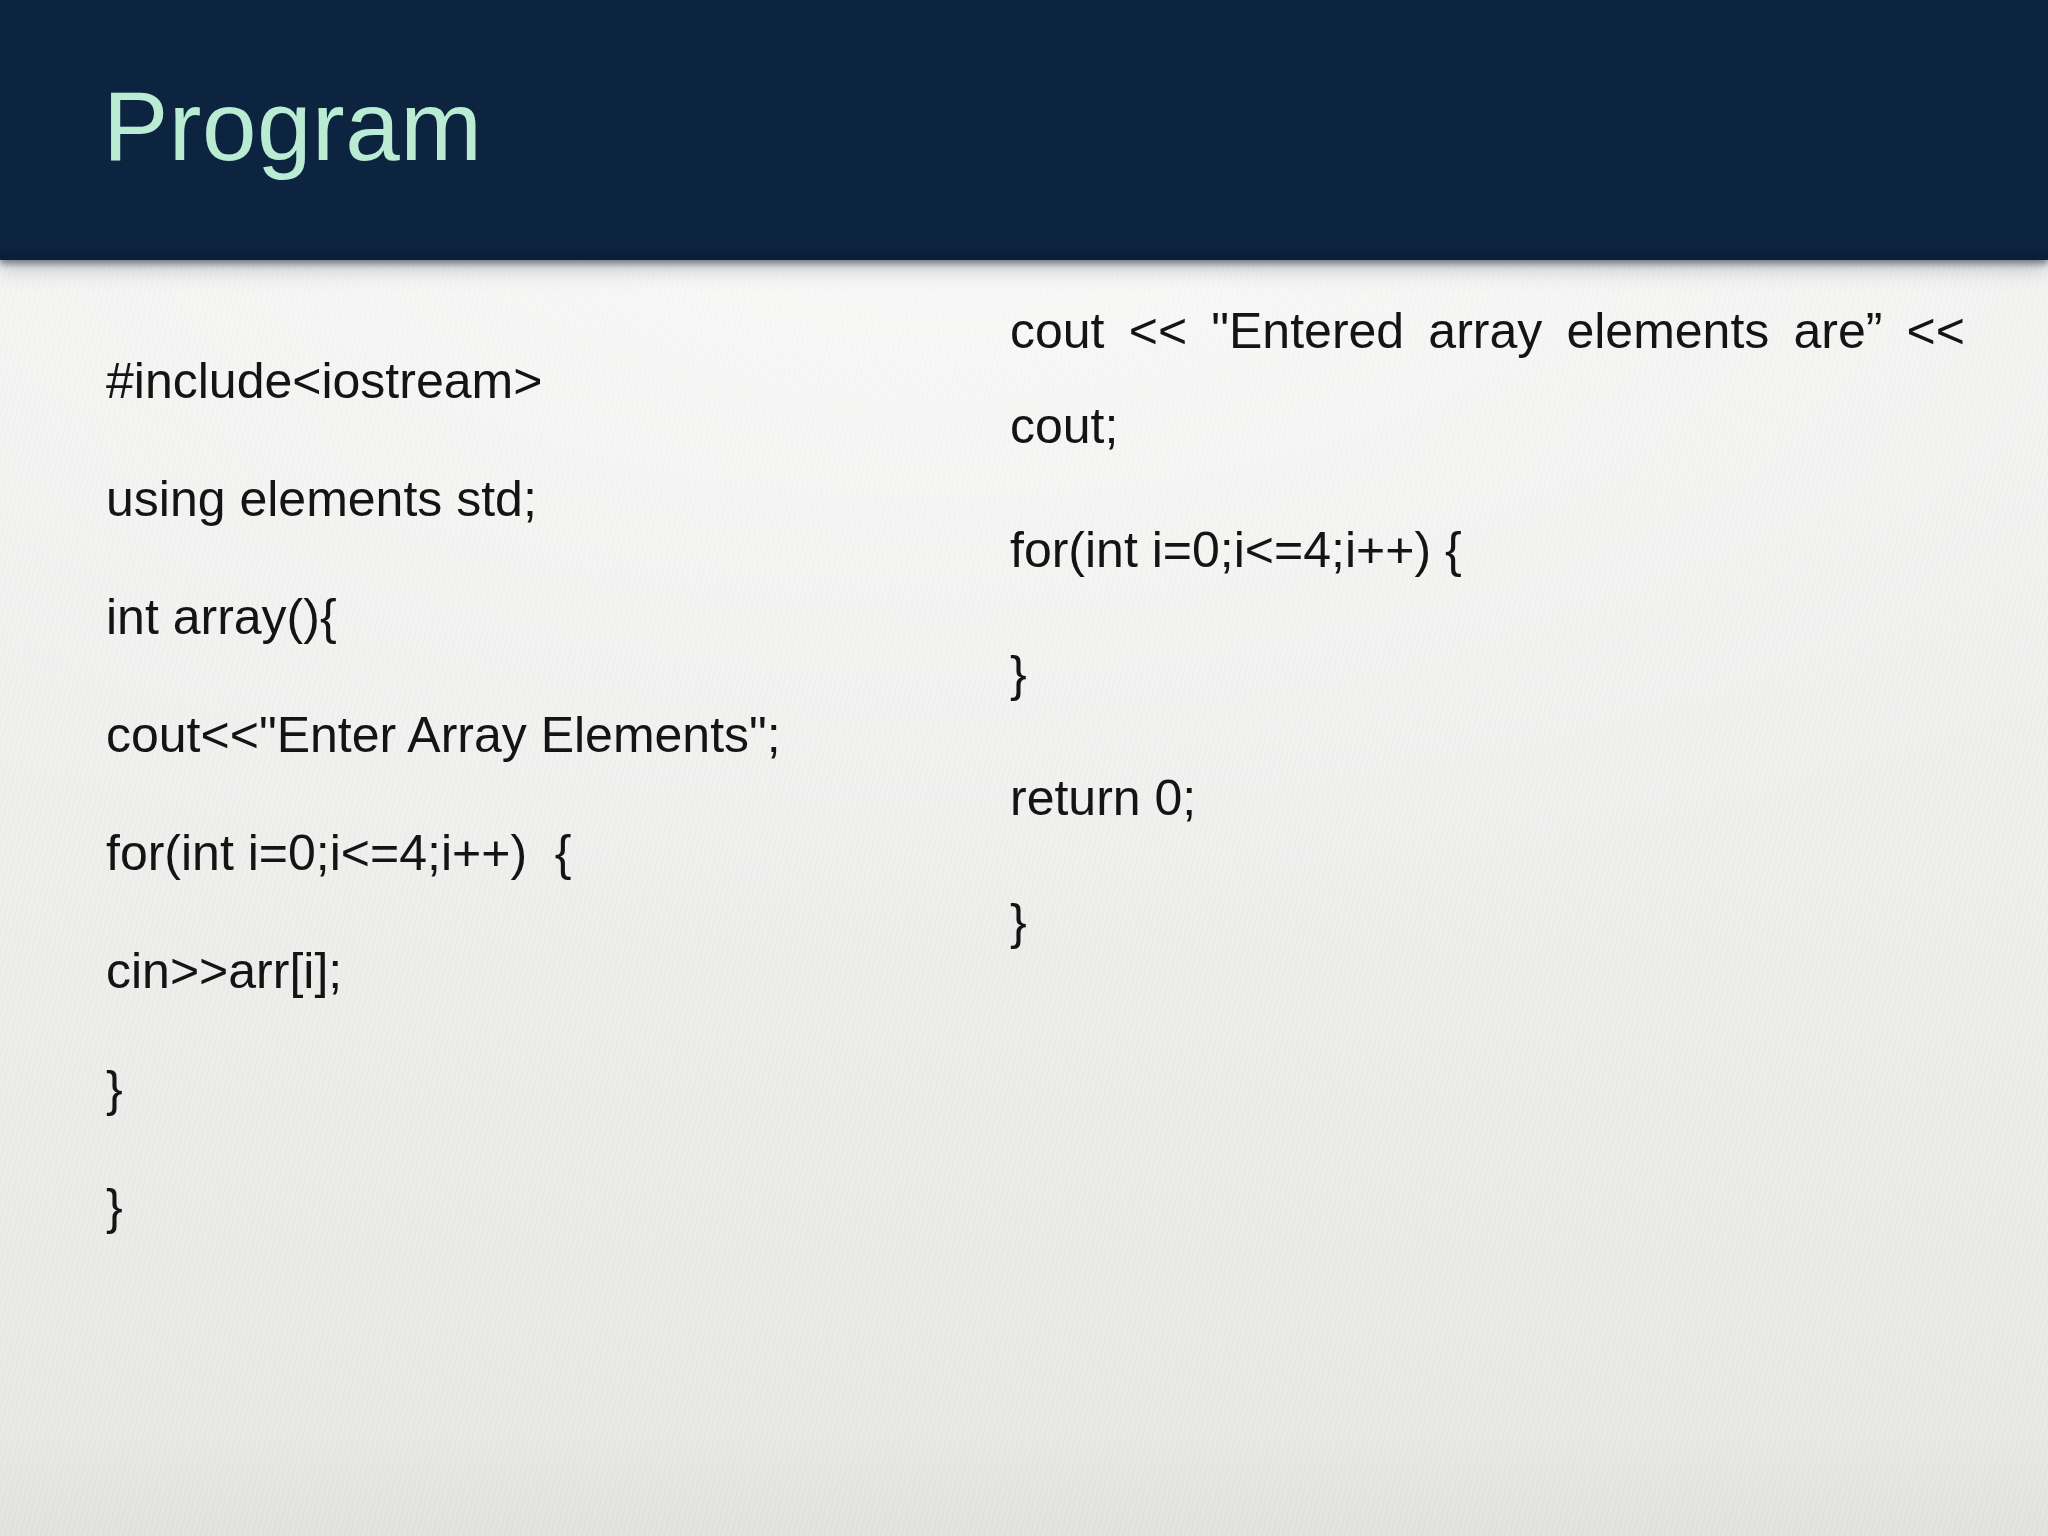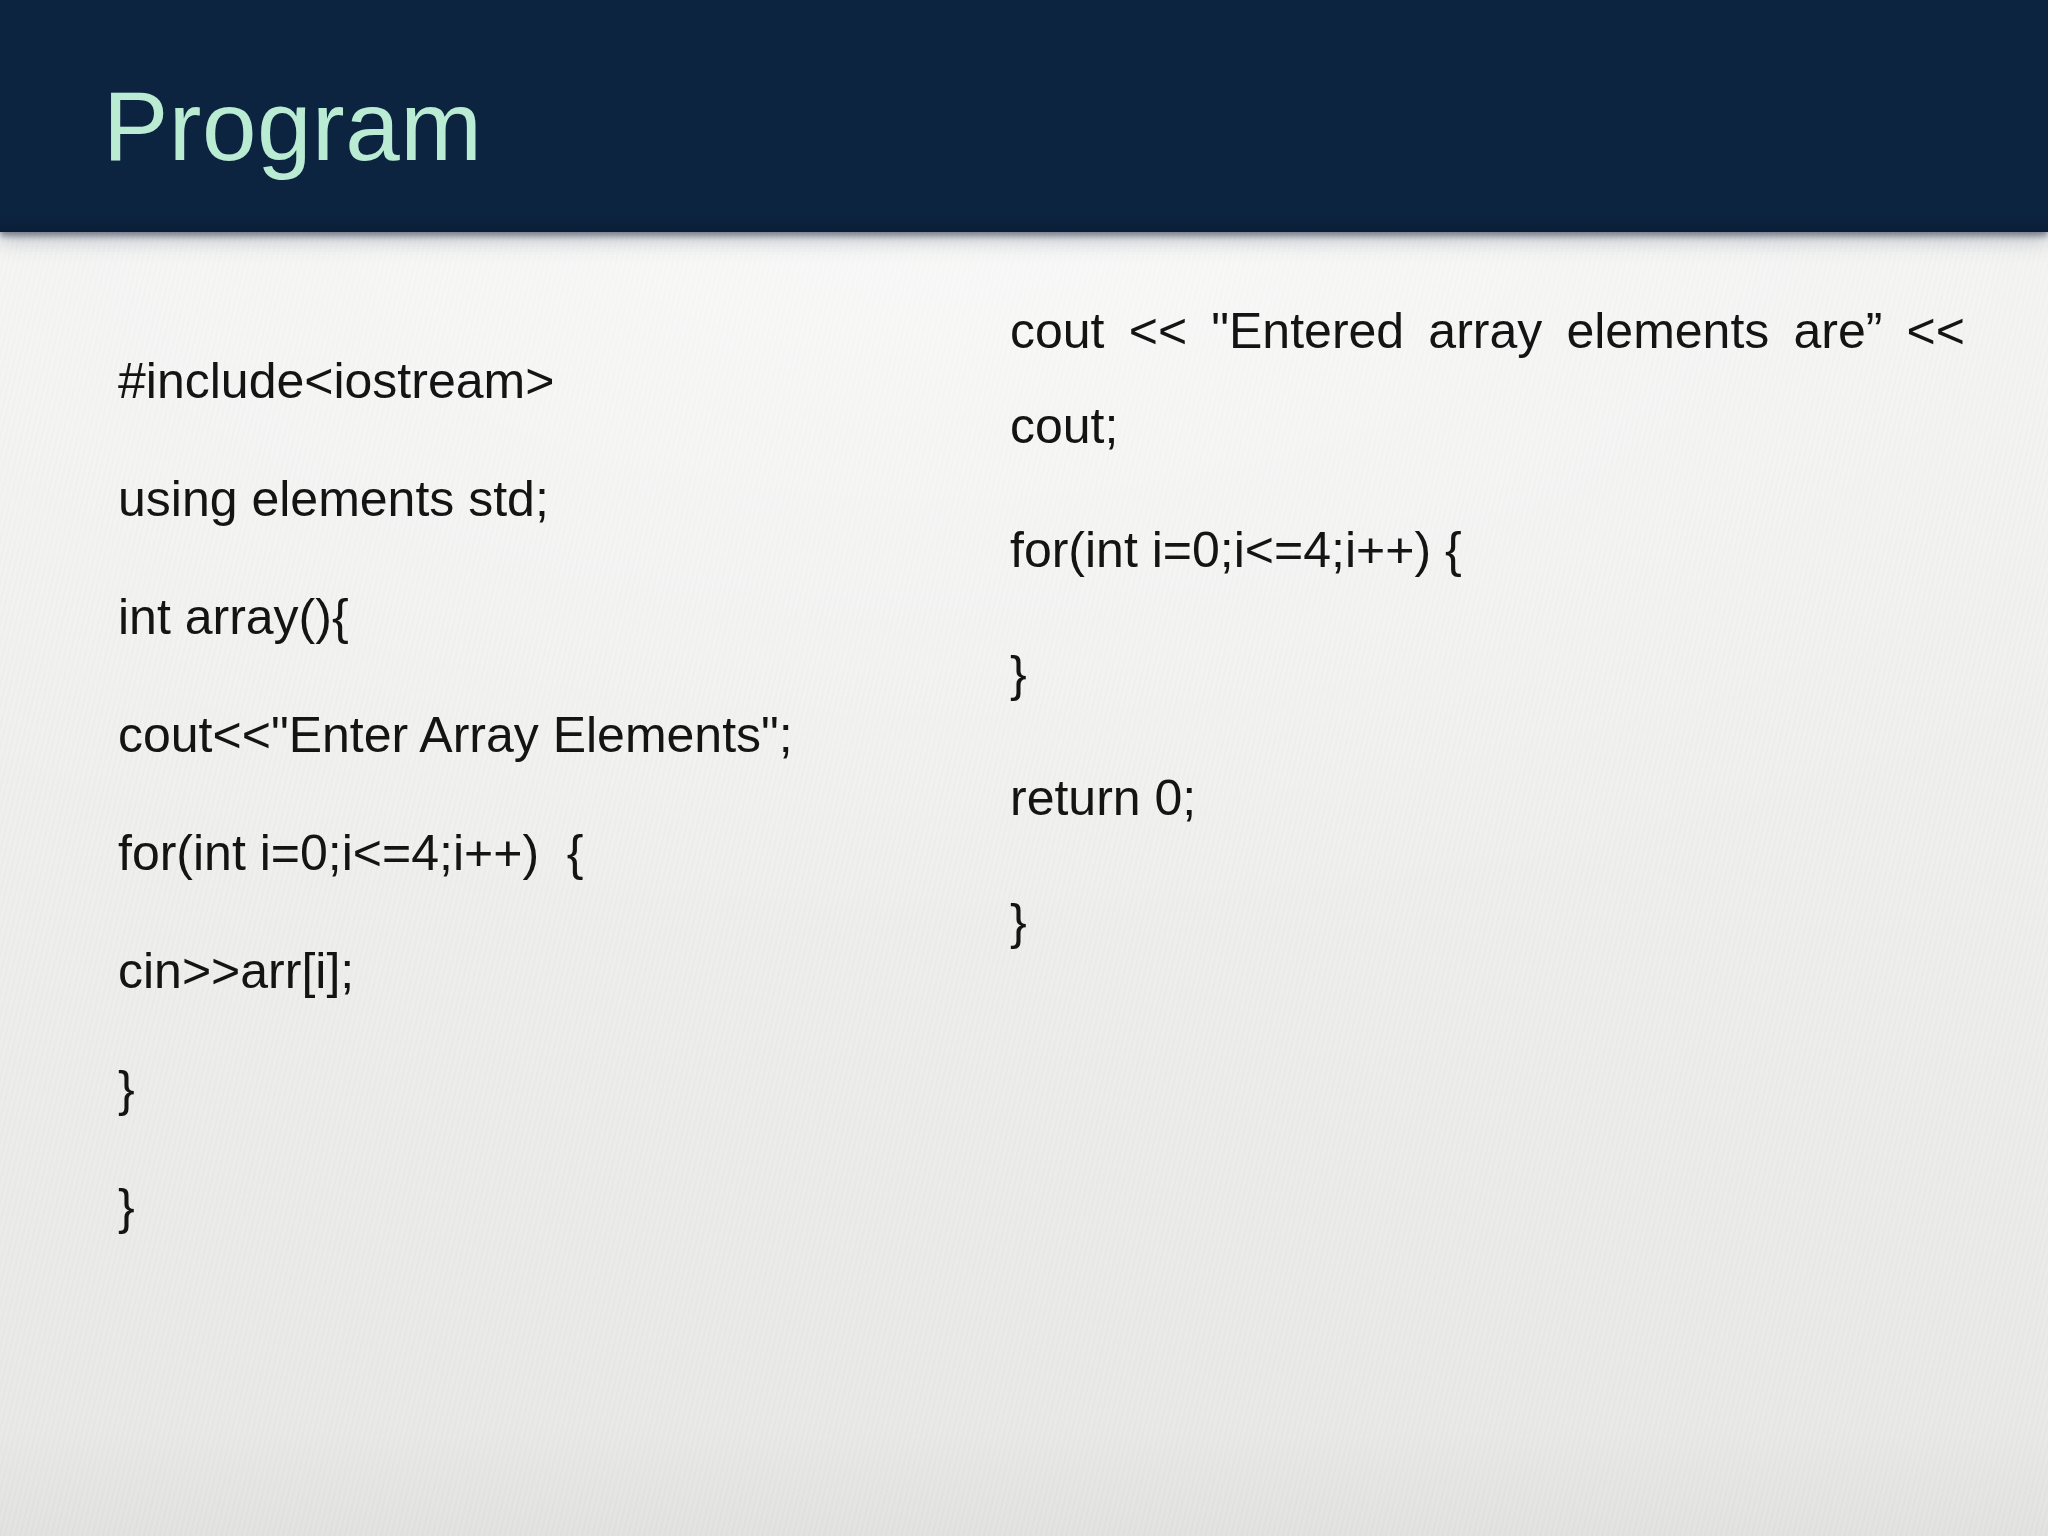--- a/index.html
+++ b/index.html
@@ -16,40 +16,40 @@
     background:
       radial-gradient(130% 80% at 46% 12%, rgba(255,255,255,0.55), rgba(255,255,255,0) 62%),
       repeating-linear-gradient(104deg, rgba(60,60,60,0.018) 0 2px, rgba(255,255,255,0.02) 2px 5px),
       linear-gradient(180deg, #f3f3f2 0%, #efefee 55%, #e9e9e8 93%, #e2e2e1 100%);
     color: var(--body-text, #141414);
   }
   .header {
     position: absolute;
     left: 0; top: 0;
     width: 100%;
-    height: 232px;
+    height: 260px;
     background: linear-gradient(180deg, var(--header-bg, #0d2441) 0%, var(--header-bg, #0d2441) 92%, #0a1e37 100%);
     box-shadow: 0 4px 6px rgba(20, 30, 55, 0.45), 0 10px 18px rgba(60, 70, 90, 0.25);
   }
   .title {
     position: absolute;
     left: 103px;
     top: 77px;
     font-size: 98px;
     line-height: 98px;
     letter-spacing: 0.5px;
     color: var(--title-text, #b9ecd3);
     white-space: pre;
   }
   .col {
     position: absolute;
     font-size: 50px;
   }
   .col-left {
-    left: 118px;
+    left: 106px;
     top: 322px;
     width: 860px;
   }
   .col-right {
     left: 1010px;
     top: 269px;
     width: 955px;
   }
   .ln {
     white-space: pre;

